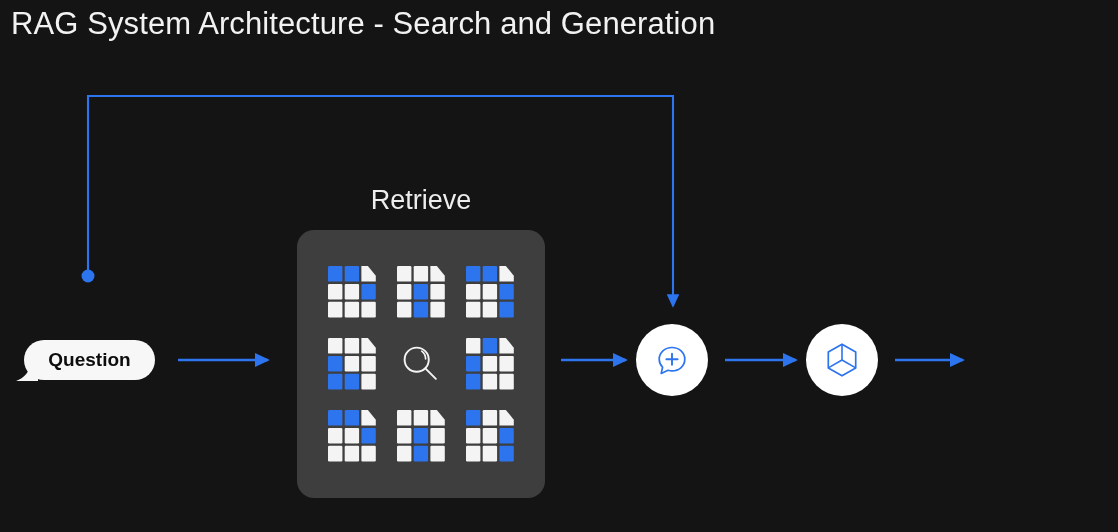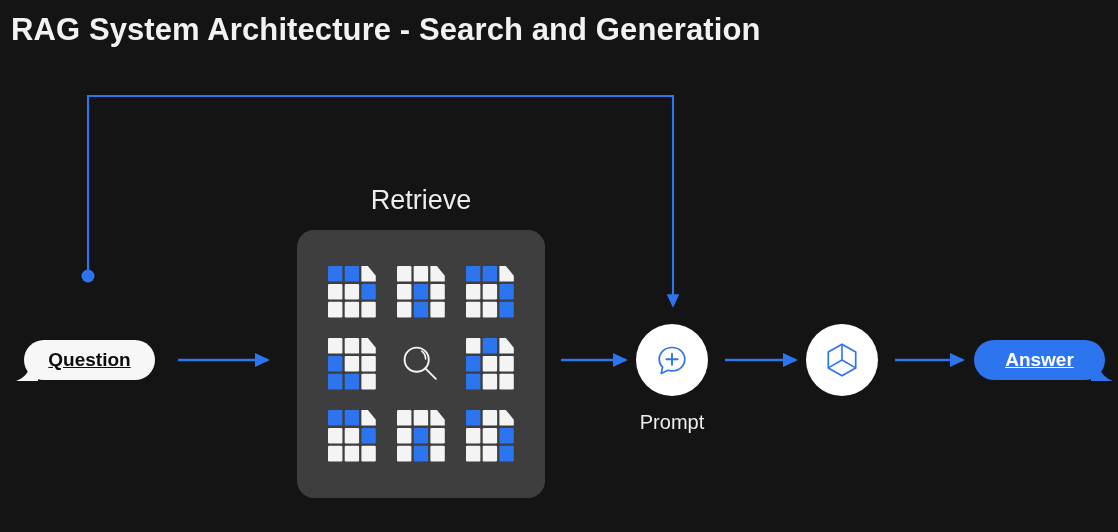--- a/index.html
+++ b/index.html
@@ -15,23 +15,23 @@
     width: 1118px;
     height: 532px;
     background: #141414;
     overflow: hidden;
   }
 
   
   #page-title {
     position: absolute;
     left: 11px;
-    top: 12px;
+    top: 6px;
     font-size: 31px;
-    font-weight: 700;
+    font-weight: 400;
     color: #f2f2f2;
     letter-spacing: 0.1px;
     white-space: nowrap;
   }
 
   
   #wire-layer {
     position: absolute;
     left: 0;
     top: 0;
@@ -44,21 +44,20 @@
   .bubble {
     position: absolute;
     display: flex;
     align-items: center;
     justify-content: center;
     height: 40px;
     border-radius: 20px;
     font-size: 19px;
     font-weight: 700;
     box-sizing: border-box;
-    text-decoration: underline;
   }
   .bubble .tail {
     position: absolute;
     bottom: -1px;
     width: 22px;
     height: 20px;
     overflow: hidden;
   }
   .bubble .tail svg { display: block; }
 
@@ -169,28 +168,20 @@
 
   <div id="question-bubble" class="bubble">
     <span>Question</span>
     <span class="tail">
       <svg width="22" height="20" viewBox="0 0 22 20">
         <path d="M22,0 L22,20 L0,20 C8,17 14,11 16,0 Z" fill="#f7f7f7"></path>
       </svg>
     </span>
   </div>
 
-  <div id="answer-bubble" class="bubble">
-    <span>Answer</span>
-    <span class="tail">
-      <svg width="22" height="20" viewBox="0 0 22 20">
-        <path d="M0,0 L0,20 L22,20 C14,17 8,11 6,0 Z" fill="#2d74ef"></path>
-      </svg>
-    </span>
-  </div>
 
   <div id="retrieve-label">Retrieve</div>
   <div id="retrieve-panel">
     <div id="doc-grid">
         <svg viewBox="0 0 48 52" class="doc-icon">
           <rect x="0" y="0" width="14.4" height="15.6" rx="1.2" fill="#2d74ef"></rect>
           <rect x="16.7" y="0" width="14.4" height="15.6" rx="1.2" fill="#2d74ef"></rect>
           <path d="M33.4,15.6 L33.4,0 L39.879999999999995,0 L47.8,9.672 L47.8,15.6 Z" fill="#f4f4f4"></path>
           <rect x="0" y="17.9" width="14.4" height="15.6" rx="1.2" fill="#f4f4f4"></rect>
           <rect x="16.7" y="17.9" width="14.4" height="15.6" rx="1.2" fill="#f4f4f4"></rect>
@@ -288,21 +279,20 @@
 
   <div id="prompt-node" class="node">
     <svg width="40" height="40" viewBox="0 0 40 40">
       <path d="M20,7.5 C27.2,7.5 32.8,12.6 32.8,19.2 C32.8,25.8 27.2,30.9 20,30.9
                C18.6,30.9 17.3,30.7 16,30.3 L9.2,33.4 L10.6,27.3
                C8.6,25.1 7.2,22.3 7.2,19.2 C7.2,12.6 12.8,7.5 20,7.5 Z" fill="none" stroke="#2d74ef" stroke-width="1.7" stroke-linejoin="round"></path>
       <line x1="20" y1="13.6" x2="20" y2="24.8" stroke="#2d74ef" stroke-width="1.9" stroke-linecap="round"></line>
       <line x1="14.4" y1="19.2" x2="25.6" y2="19.2" stroke="#2d74ef" stroke-width="1.9" stroke-linecap="round"></line>
     </svg>
   </div>
-  <div id="prompt-label" class="node-label">Prompt</div>
 
   <div id="llm-node" class="node">
     <svg width="42" height="42" viewBox="0 0 42 42">
       <path d="M21,5.2 L34.7,13.1 L34.7,28.9 L21,36.8 L7.3,28.9 L7.3,13.1 Z" fill="none" stroke="#2d74ef" stroke-width="1.7" stroke-linejoin="round"></path>
       <line x1="21" y1="5.2" x2="21" y2="21" stroke="#2d74ef" stroke-width="1.6"></line>
       <line x1="34.7" y1="28.9" x2="21" y2="21" stroke="#2d74ef" stroke-width="1.6"></line>
       <line x1="7.3" y1="28.9" x2="21" y2="21" stroke="#2d74ef" stroke-width="1.6"></line>
     </svg>
   </div>
 

